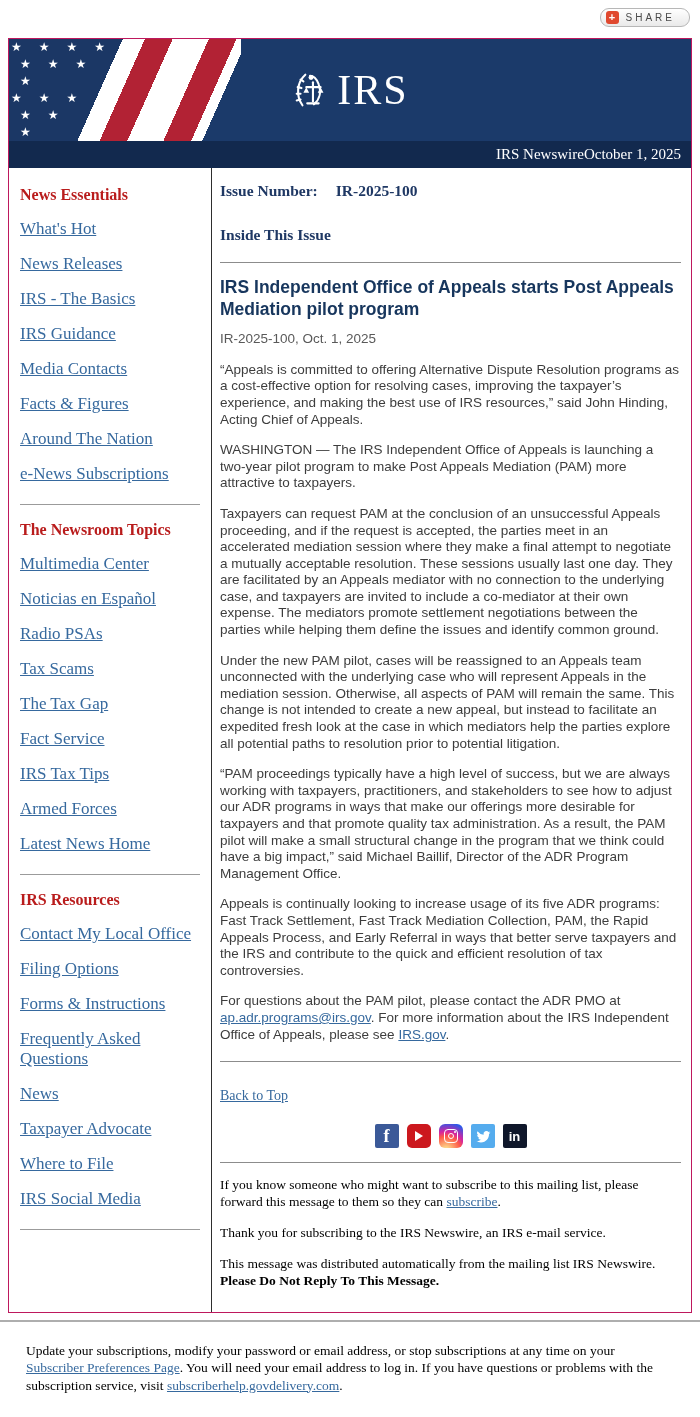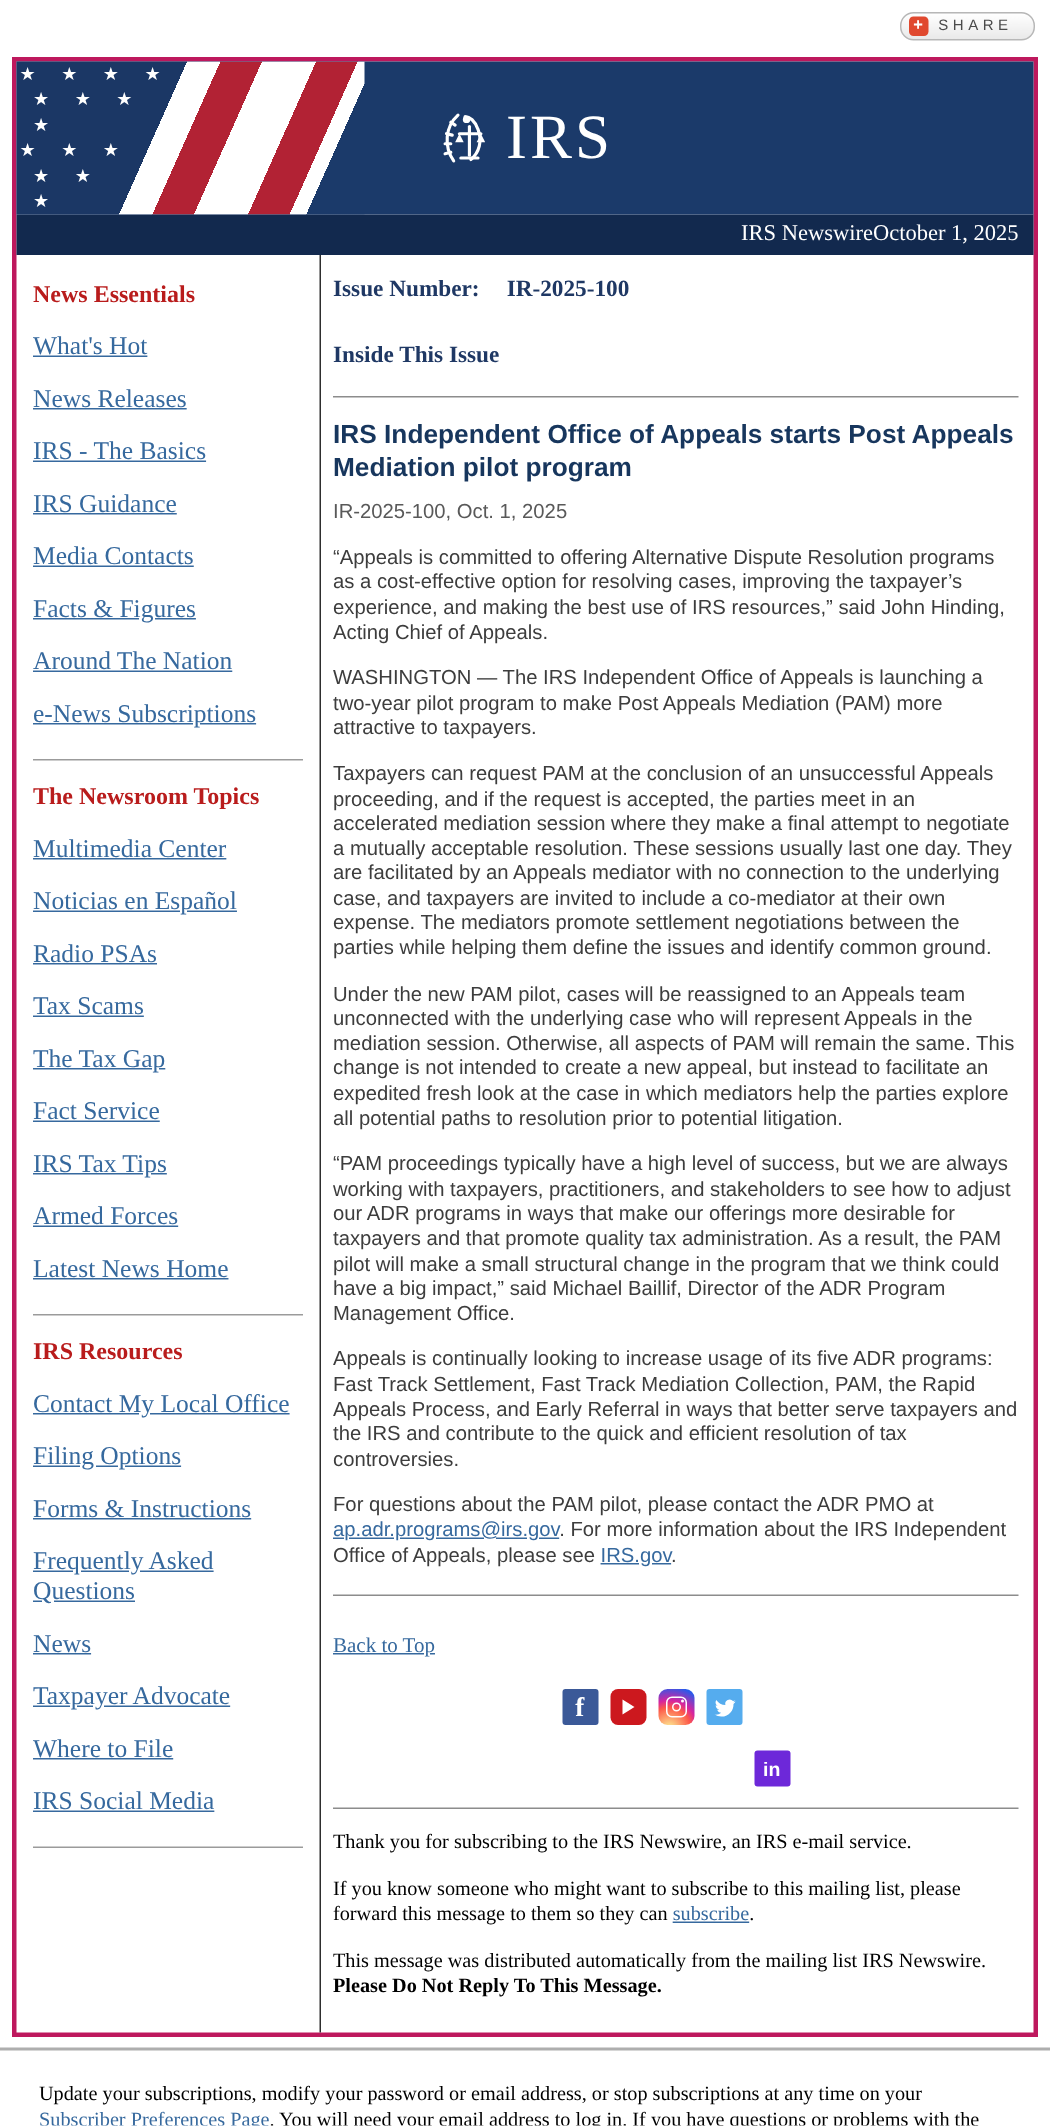--- a/index.html
+++ b/index.html
@@ -19,21 +19,21 @@
     padding:2px 14px 2px 5px; font-family:"Liberation Sans",sans-serif;
     font-size:10px; letter-spacing:3px; color:#4a4a4a; cursor:pointer;
   }
   .share-plus {
     width:13px; height:13px; border-radius:3px; background:#e0492f;
     color:#fff; font-weight:bold; font-size:11px; line-height:12px;
     text-align:center; font-family:"Liberation Sans",sans-serif; letter-spacing:0;
   }
 
   
-  .email-table { margin:38px 8px 0 8px; width:684px; border:3px solid #be185d; background:#fff; }
+  .email-table { margin:38px 8px 0 8px; width:684px; border:1px solid #be185d; background:#fff; }
 
   
   .banner { height:102px; background:#1b3a6a; position:relative; overflow:hidden; }
   .flag {
     position:absolute; left:0; top:0; height:100%; width:232px;
     background:linear-gradient(114deg,
       #1b3765 0%, #1b3765 41%,
       #ffffff 41%, #ffffff 49%,
       #b22234 49%, #b22234 59%,
       #ffffff 59%, #ffffff 72%,
@@ -91,21 +91,21 @@
   .social-row { display:flex; justify-content:center; gap:8px; margin:16px 0 14px 0; }
   .social-btn { width:24px; height:24px; display:flex; align-items:center; justify-content:center; text-decoration:none; }
   .fb { background:#3b5998; border-radius:2px; color:#fff; font-family:"Liberation Serif",serif; font-weight:bold; font-size:18px; }
   .yt { background:#cc181e; border-radius:5px; }
   .yt .tri { width:0; height:0; border-left:8px solid #fff; border-top:5px solid transparent; border-bottom:5px solid transparent; }
   .ig { border-radius:6px; background:radial-gradient(circle at 30% 110%, #fdf497 0%, #fd5949 45%, #d6249f 60%, #285aeb 90%); position:relative; }
   .ig .cam { width:14px; height:14px; border:1.8px solid #fff; border-radius:4px; position:relative; }
   .ig .lens { position:absolute; left:50%; top:50%; width:6px; height:6px; margin:-3px 0 0 -3px; border:1.6px solid #fff; border-radius:50%; }
   .ig .dot { position:absolute; right:1px; top:1px; width:2px; height:2px; background:#fff; border-radius:50%; }
   .tw { background:#55acee; border-radius:2px; }
-  .li { background:#6d28d9; border-radius:2px; color:#fff; font-family:"Liberation Sans",sans-serif; font-weight:bold; font-size:13px;margin-top:41px; }
+  .li { background:#0f172a; border-radius:2px; color:#fff; font-family:"Liberation Sans",sans-serif; font-weight:bold; font-size:13px; }
 
   .mail-footer-div { border:0; border-top:1px solid #8c8c8c; margin:10px 0 0 0; }
   .mail-footer p { font-size:13.5px; color:#000; margin:14px 0; line-height:1.25; }
 
   
   .page-div { border:0; border-top:2px solid #aeaeae; margin:7px 0 0 0; }
   .bottom { padding:20px 26px 0 26px; font-size:13.5px; color:#000; }
   .bottom p { margin:0 0 20px 0; line-height:1.3; }
 </style>
 </head>
@@ -231,22 +231,22 @@
             <path fill="#ffffff" d="M23 5.3c-.8.4-1.7.6-2.5.8a4.4 4.4 0 0 0-7.6 4A12.5 12.5 0 0 1 3.8 4.9a4.4 4.4 0 0 0 1.4 5.9c-.7 0-1.4-.2-2-.5a4.4 4.4 0 0 0 3.5 4.3c-.6.2-1.3.2-2 .1a4.4 4.4 0 0 0 4.1 3A8.8 8.8 0 0 1 2 19.6a12.5 12.5 0 0 0 6.8 2c8 0 12.5-6.7 12.2-12.7.9-.6 1.6-1.4 2.1-2.3-.8.3-1.6.6-2.4.7z"></path>
           </svg>
         </a>
         <a class="social-btn li">
             <span>in</span>
           </a>
       </div>
 
       <hr class="mail-footer-div">
       <div class="mail-footer">
+        <p><span>If you know someone who might want to subscribe to this mailing list, please forward this message to them so they can </span><a>subscribe</a><span>.</span></p>
         <p>Thank you for subscribing to the IRS Newswire, an IRS e-mail service.</p>
-        <p><span>If you know someone who might want to subscribe to this mailing list, please forward this message to them so they can </span><a>subscribe</a><span>.</span></p>
         <p><span>This message was distributed automatically from the mailing list IRS Newswire. </span><b>Please Do Not Reply To This Message.</b></p>
       </div>
     </div>
   </div>
 </div>
 
 <hr class="page-div">
 
 <div class="bottom">
   <p><span>Update your subscriptions, modify your password or email address, or stop subscriptions at any time on your </span><a>Subscriber Preferences Page</a><span>. You will need your email address to log in. If you have questions or problems with the subscription service, visit </span><a>subscriberhelp.govdelivery.com</a><span>.</span></p>

